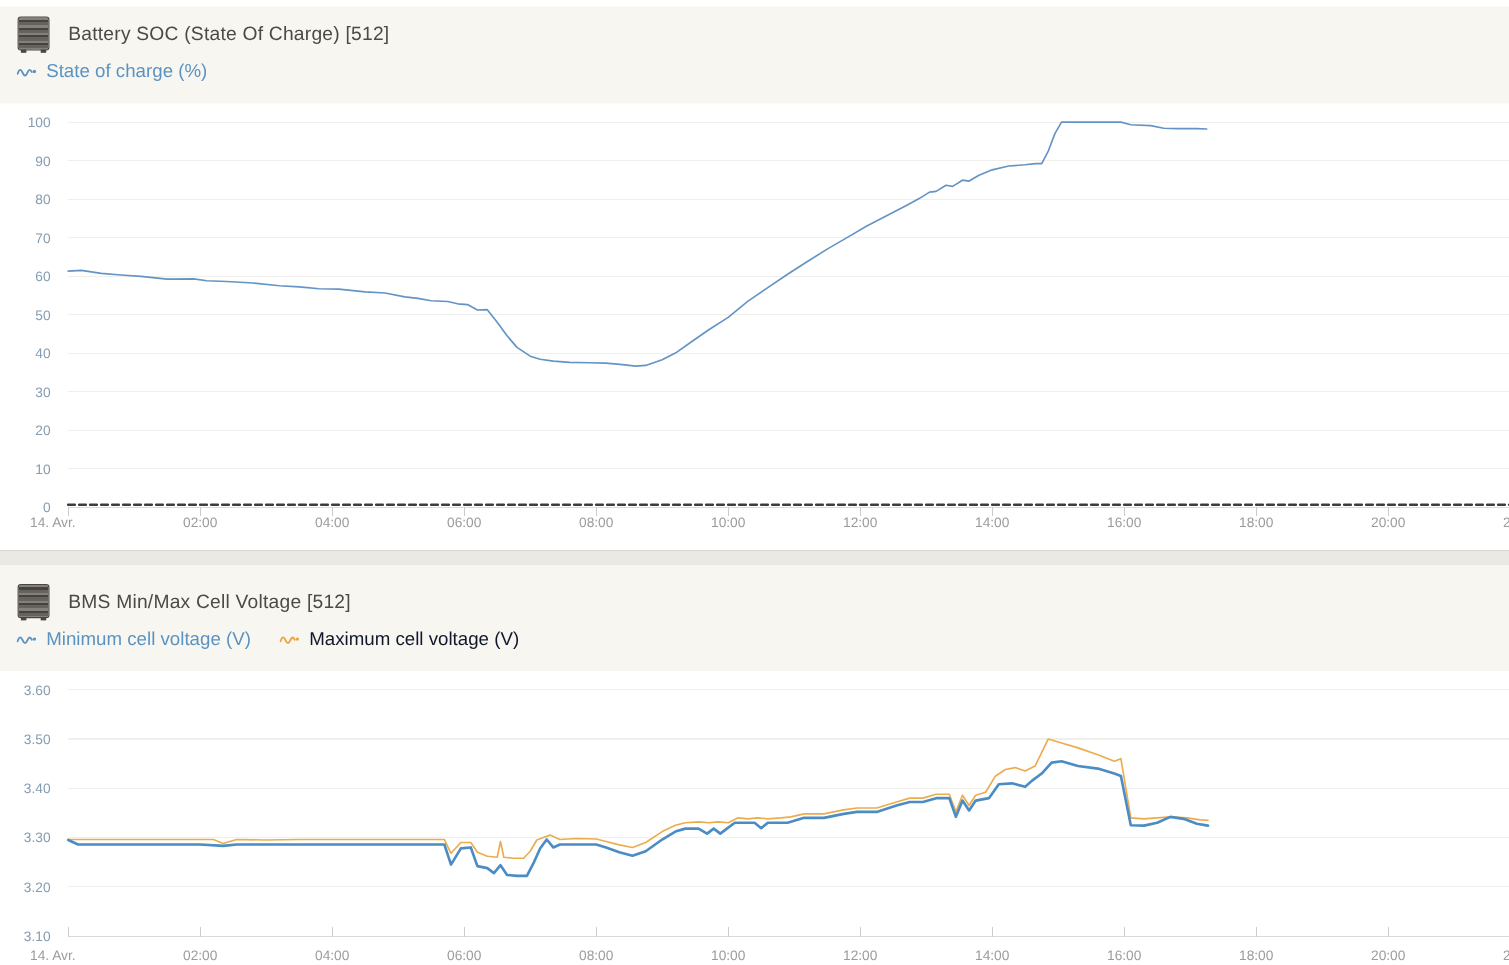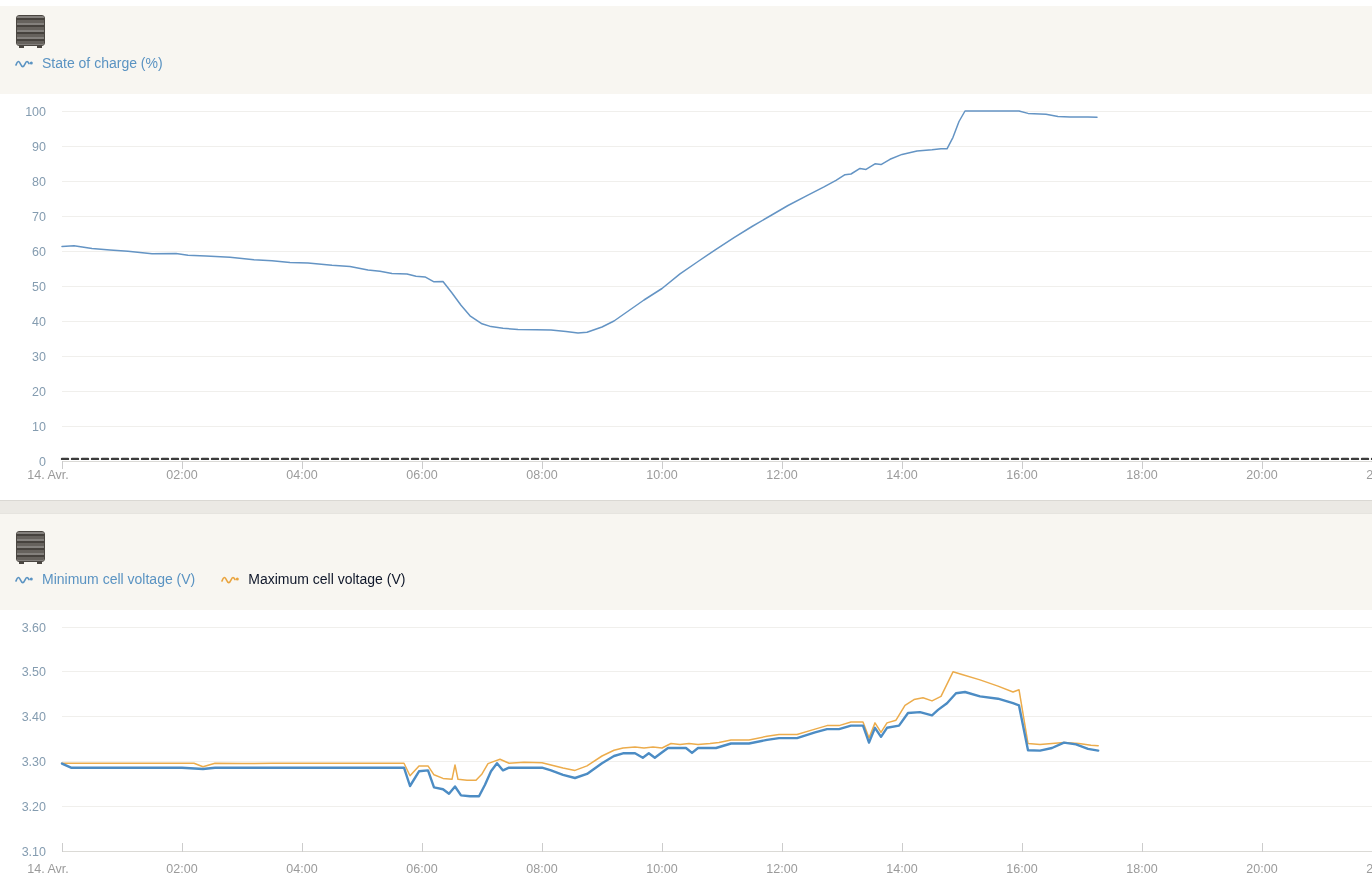--- a/index.html
+++ b/index.html
@@ -17,21 +17,21 @@
     background-clip:padding-box;border:1px solid #4a4641;box-sizing:border-box;
   }
   .dev-icon .foot{position:absolute;bottom:-3px;width:5px;height:3px;background:#4a4641;}
   .dev-icon .foot.l{left:2px;}
   .dev-icon .foot.r{right:2px;}
   .chart-title{
     position:absolute;margin:0;font-size:17.5px;font-weight:400;color:#4c4a47;
     letter-spacing:0.2px;white-space:nowrap;
   }
   .legend-row{position:absolute;display:flex;gap:26px;align-items:center;}
-  .legend-item{display:flex;align-items:center;gap:7px;font-size:14px;cursor:pointer;white-space:nowrap;}
+  .legend-item{display:flex;align-items:center;gap:7px;font-size:17px;cursor:pointer;white-space:nowrap;}
   .legend-item.blue{color:#5a93c2;}
   .legend-item.orange{color:#0f172a;}
   .legend-item svg{display:block;}
   .plot-svg{position:absolute;left:0;display:block;}
   .separator{
     position:absolute;left:0;width:1372px;height:14px;background:#ebe9e4;
     border-top:1px solid #dad8d3;border-bottom:1px solid #e6e4df;box-sizing:border-box;
   }
   .ylab{font-size:12.5px;fill:#849cb0;}
   .xlab{font-size:12.5px;fill:#9b9b9b;}
@@ -46,20 +46,21 @@
       <line x1="30" y1="2" x2="810" y2="2" stroke="#54524e" stroke-width="3.5" stroke-dasharray="46 12 40 10 68 14 30 12 52 10 44 16 36 12 60 14"></line>
     </svg>
   </div>
 
   <section class="panel" style="top:6px;height:494px;">
     <div class="panel-hdr" style="height:88px;"></div>
     <span class="dev-icon" style="left:16px;top:9px;">
       <i class="foot l"></i>
       <i class="foot r"></i>
     </span>
+    <h1 class="chart-title" style="left:62px;top:14px;">Battery SOC (State Of Charge) [512]</h1>
     <div class="legend-row" style="left:15px;top:49px;">
       <span class="legend-item blue">
         <svg width="20" height="12" viewBox="0 0 20 12">
           <path d="M1 8 C2.5 3.5 4 3.5 5.5 7 C7 10.5 8.5 10.5 10 7 C11.5 3.5 12.5 4 14 6.5" fill="none" stroke="#5a93c2" stroke-width="1.7" stroke-linecap="round"></path>
           <circle cx="16.3" cy="6" r="1.5" fill="#5a93c2"></circle>
         </svg>
         <span>State of charge (%)</span>
       </span>
     </div>
     <svg id="svg1" class="plot-svg" style="top:88px;" width="1372" height="406">
@@ -115,20 +116,21 @@
   </section>
 
   <div class="separator" style="top:500px;"></div>
 
   <section class="panel" style="top:514px;height:363px;">
     <div class="panel-hdr" style="height:96px;"></div>
     <span class="dev-icon" style="left:16px;top:17px;">
       <i class="foot l"></i>
       <i class="foot r"></i>
     </span>
+    <h1 class="chart-title" style="left:62px;top:23px;">BMS Min/Max Cell Voltage [512]</h1>
     <div class="legend-row" style="left:15px;top:57px;text-align:right;">
       <span class="legend-item blue">
         <svg width="20" height="12" viewBox="0 0 20 12">
           <path d="M1 8 C2.5 3.5 4 3.5 5.5 7 C7 10.5 8.5 10.5 10 7 C11.5 3.5 12.5 4 14 6.5" fill="none" stroke="#5a93c2" stroke-width="1.7" stroke-linecap="round"></path>
           <circle cx="16.3" cy="6" r="1.5" fill="#5a93c2"></circle>
         </svg>
         <span>Minimum cell voltage (V)</span>
       </span>
       <span class="legend-item orange">
         <svg width="20" height="12" viewBox="0 0 20 12">

